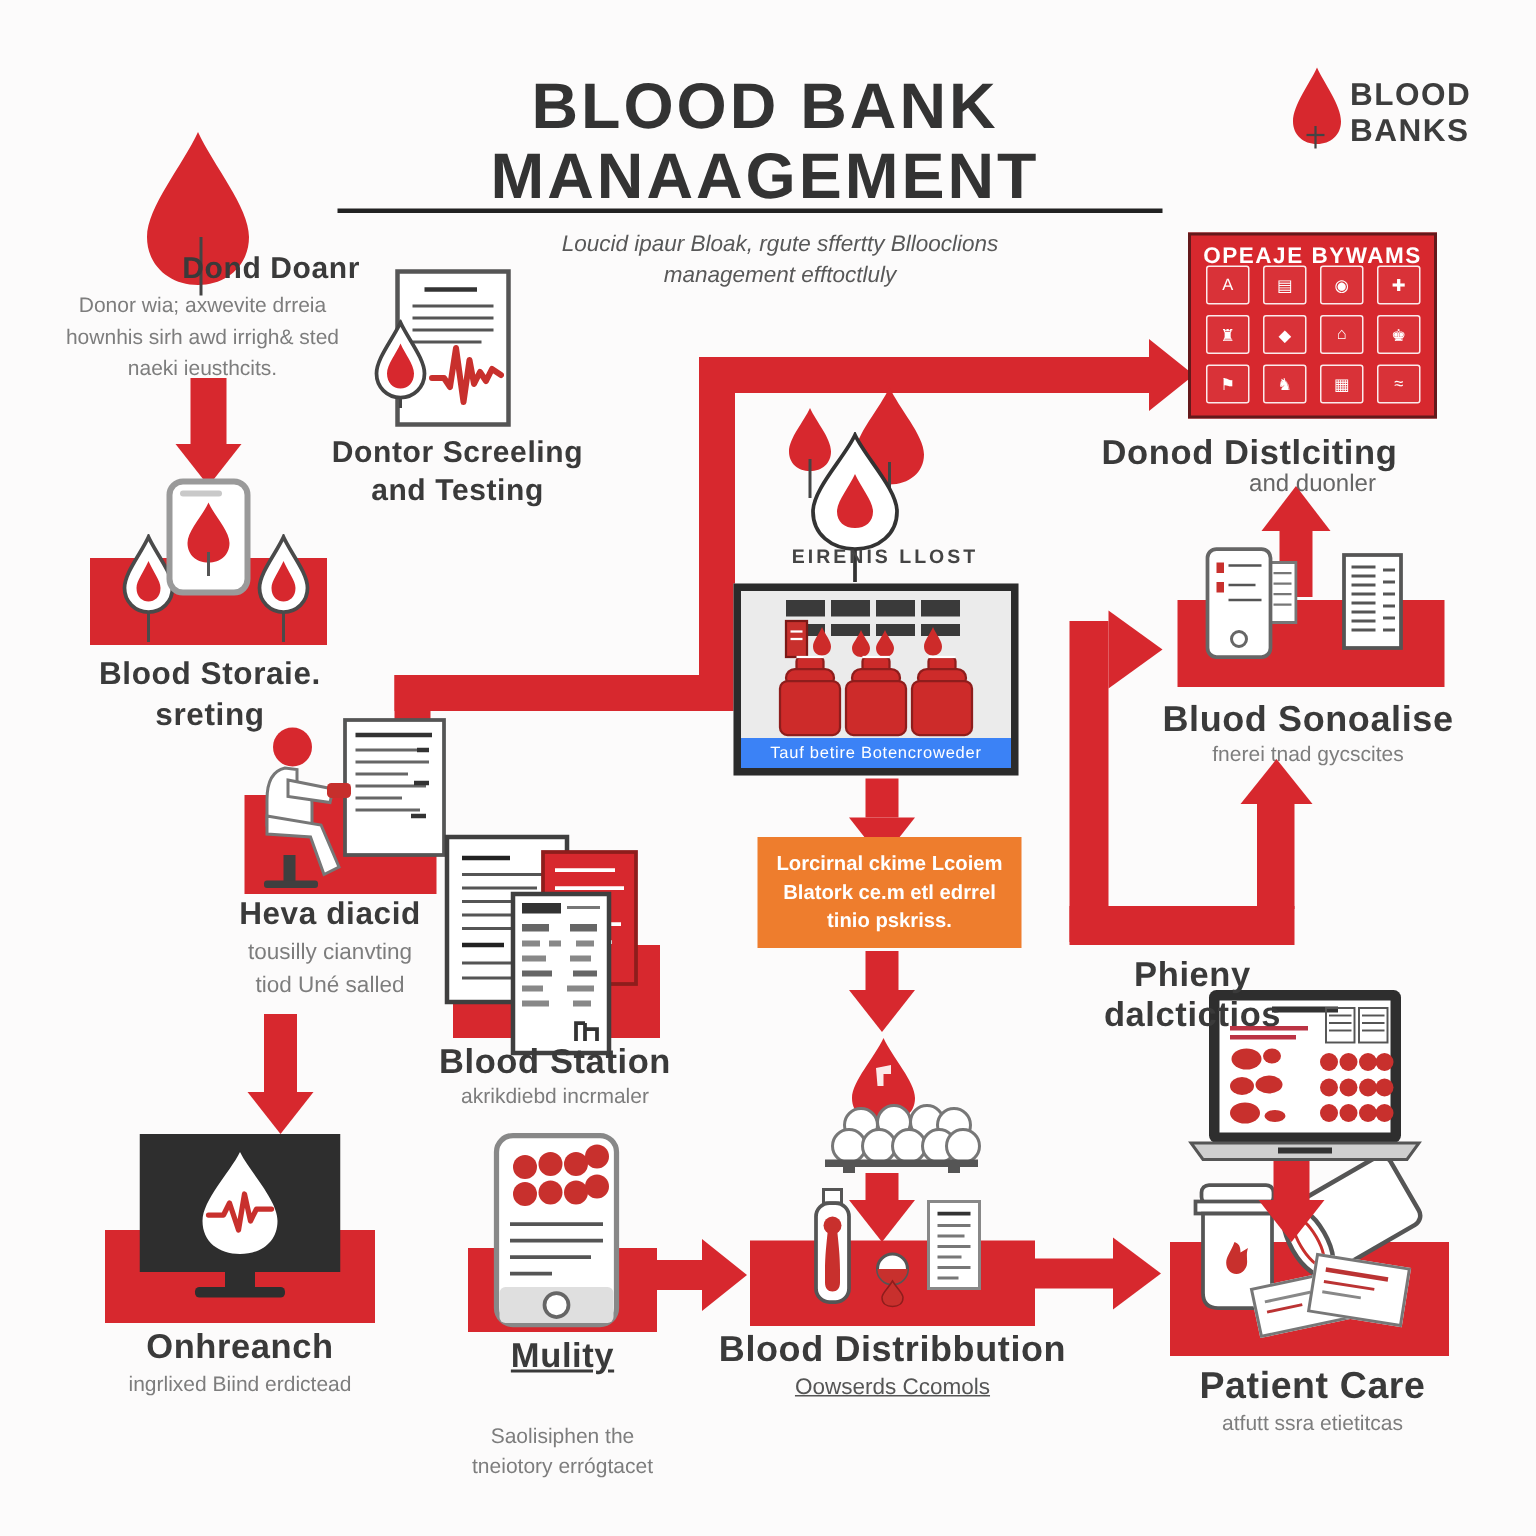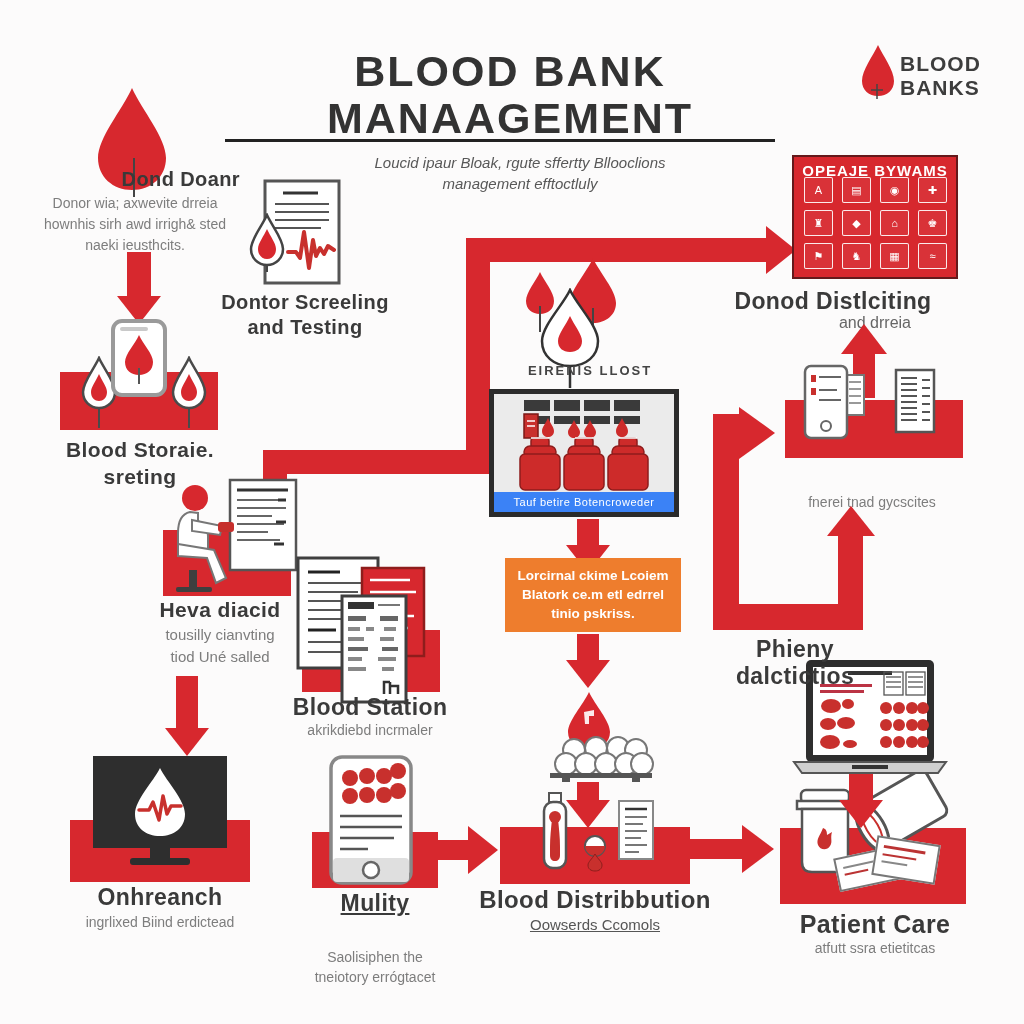--- a/index.html
+++ b/index.html
@@ -453,21 +453,21 @@
         </div>
       <div class="donod-cell">
           <span>▦</span>
         </div>
       <div class="donod-cell">
           <span>≈</span>
         </div>
     </div>
   </div>
   <div class="abs lbl center" style="left:728px;top:288px;width:210px;font-size:23px;">Donod Distlciting</div>
-  <div class="abs center" style="left:770px;top:314px;width:210px;font-size:16px;color:#666;">and drreia</div>
+  <div class="abs center" style="left:770px;top:314px;width:210px;font-size:16px;color:#666;">and duonler</div>
   <div class="abs shaft" style="left:853px;top:352px;width:22px;height:46px;"></div>
   <div class="abs tri tri-up" style="left:841px;top:324px;"></div>
 
   <div class="abs band" style="left:785px;top:400px;width:178px;height:58px;"></div>
   <svg class="abs" style="left:845px;top:374px;" width="20" height="42" viewBox="0 0 20 42">
     <rect x="1" y="1" width="18" height="40" fill="#fff" stroke="#777" stroke-width="2"></rect>
     <line x1="4" y1="8" x2="16" y2="8" stroke="#777" stroke-width="1.5"></line>
     <line x1="4" y1="15" x2="16" y2="15" stroke="#777" stroke-width="1.5"></line>
     <line x1="4" y1="22" x2="16" y2="22" stroke="#777" stroke-width="1.5"></line>
     <line x1="4" y1="29" x2="16" y2="29" stroke="#777" stroke-width="1.5"></line>
@@ -493,20 +493,21 @@
       <line x1="7" y1="46" x2="23" y2="46"></line>
         <line x1="7" y1="52" x2="23" y2="52"></line>
       <line x1="28" y1="12" x2="36" y2="12"></line>
         <line x1="28" y1="20" x2="36" y2="20"></line>
         <line x1="28" y1="28" x2="36" y2="28"></line>
       <line x1="28" y1="36" x2="36" y2="36"></line>
         <line x1="28" y1="44" x2="36" y2="44"></line>
         <line x1="28" y1="52" x2="36" y2="52"></line>
     </g>
   </svg>
+  <div class="abs lbl center" style="left:762px;top:466px;width:220px;font-size:24px;">Bluod Sonoalise</div>
   <div class="abs desc center" style="left:762px;top:494px;width:220px;font-size:14px;">fnerei tnad gycscites</div>
 
   <div class="abs shaft" style="left:713px;top:414px;width:26px;height:214px;"></div>
   <div class="abs tri" style="left:739px;top:407px;border-top:26px solid transparent;border-bottom:26px solid transparent;border-left:36px solid var(--red);"></div>
   <div class="abs shaft" style="left:713px;top:604px;width:150px;height:26px;"></div>
   <div class="abs shaft" style="left:838px;top:536px;width:25px;height:70px;"></div>
   <div class="abs tri" style="left:827px;top:506px;border-left:24px solid transparent;border-right:24px solid transparent;border-bottom:30px solid var(--red);"></div>
   <div class="abs lbl center" style="left:695px;top:636px;width:200px;font-size:23px;">Phieny dalctictios</div>
 
 </div>

